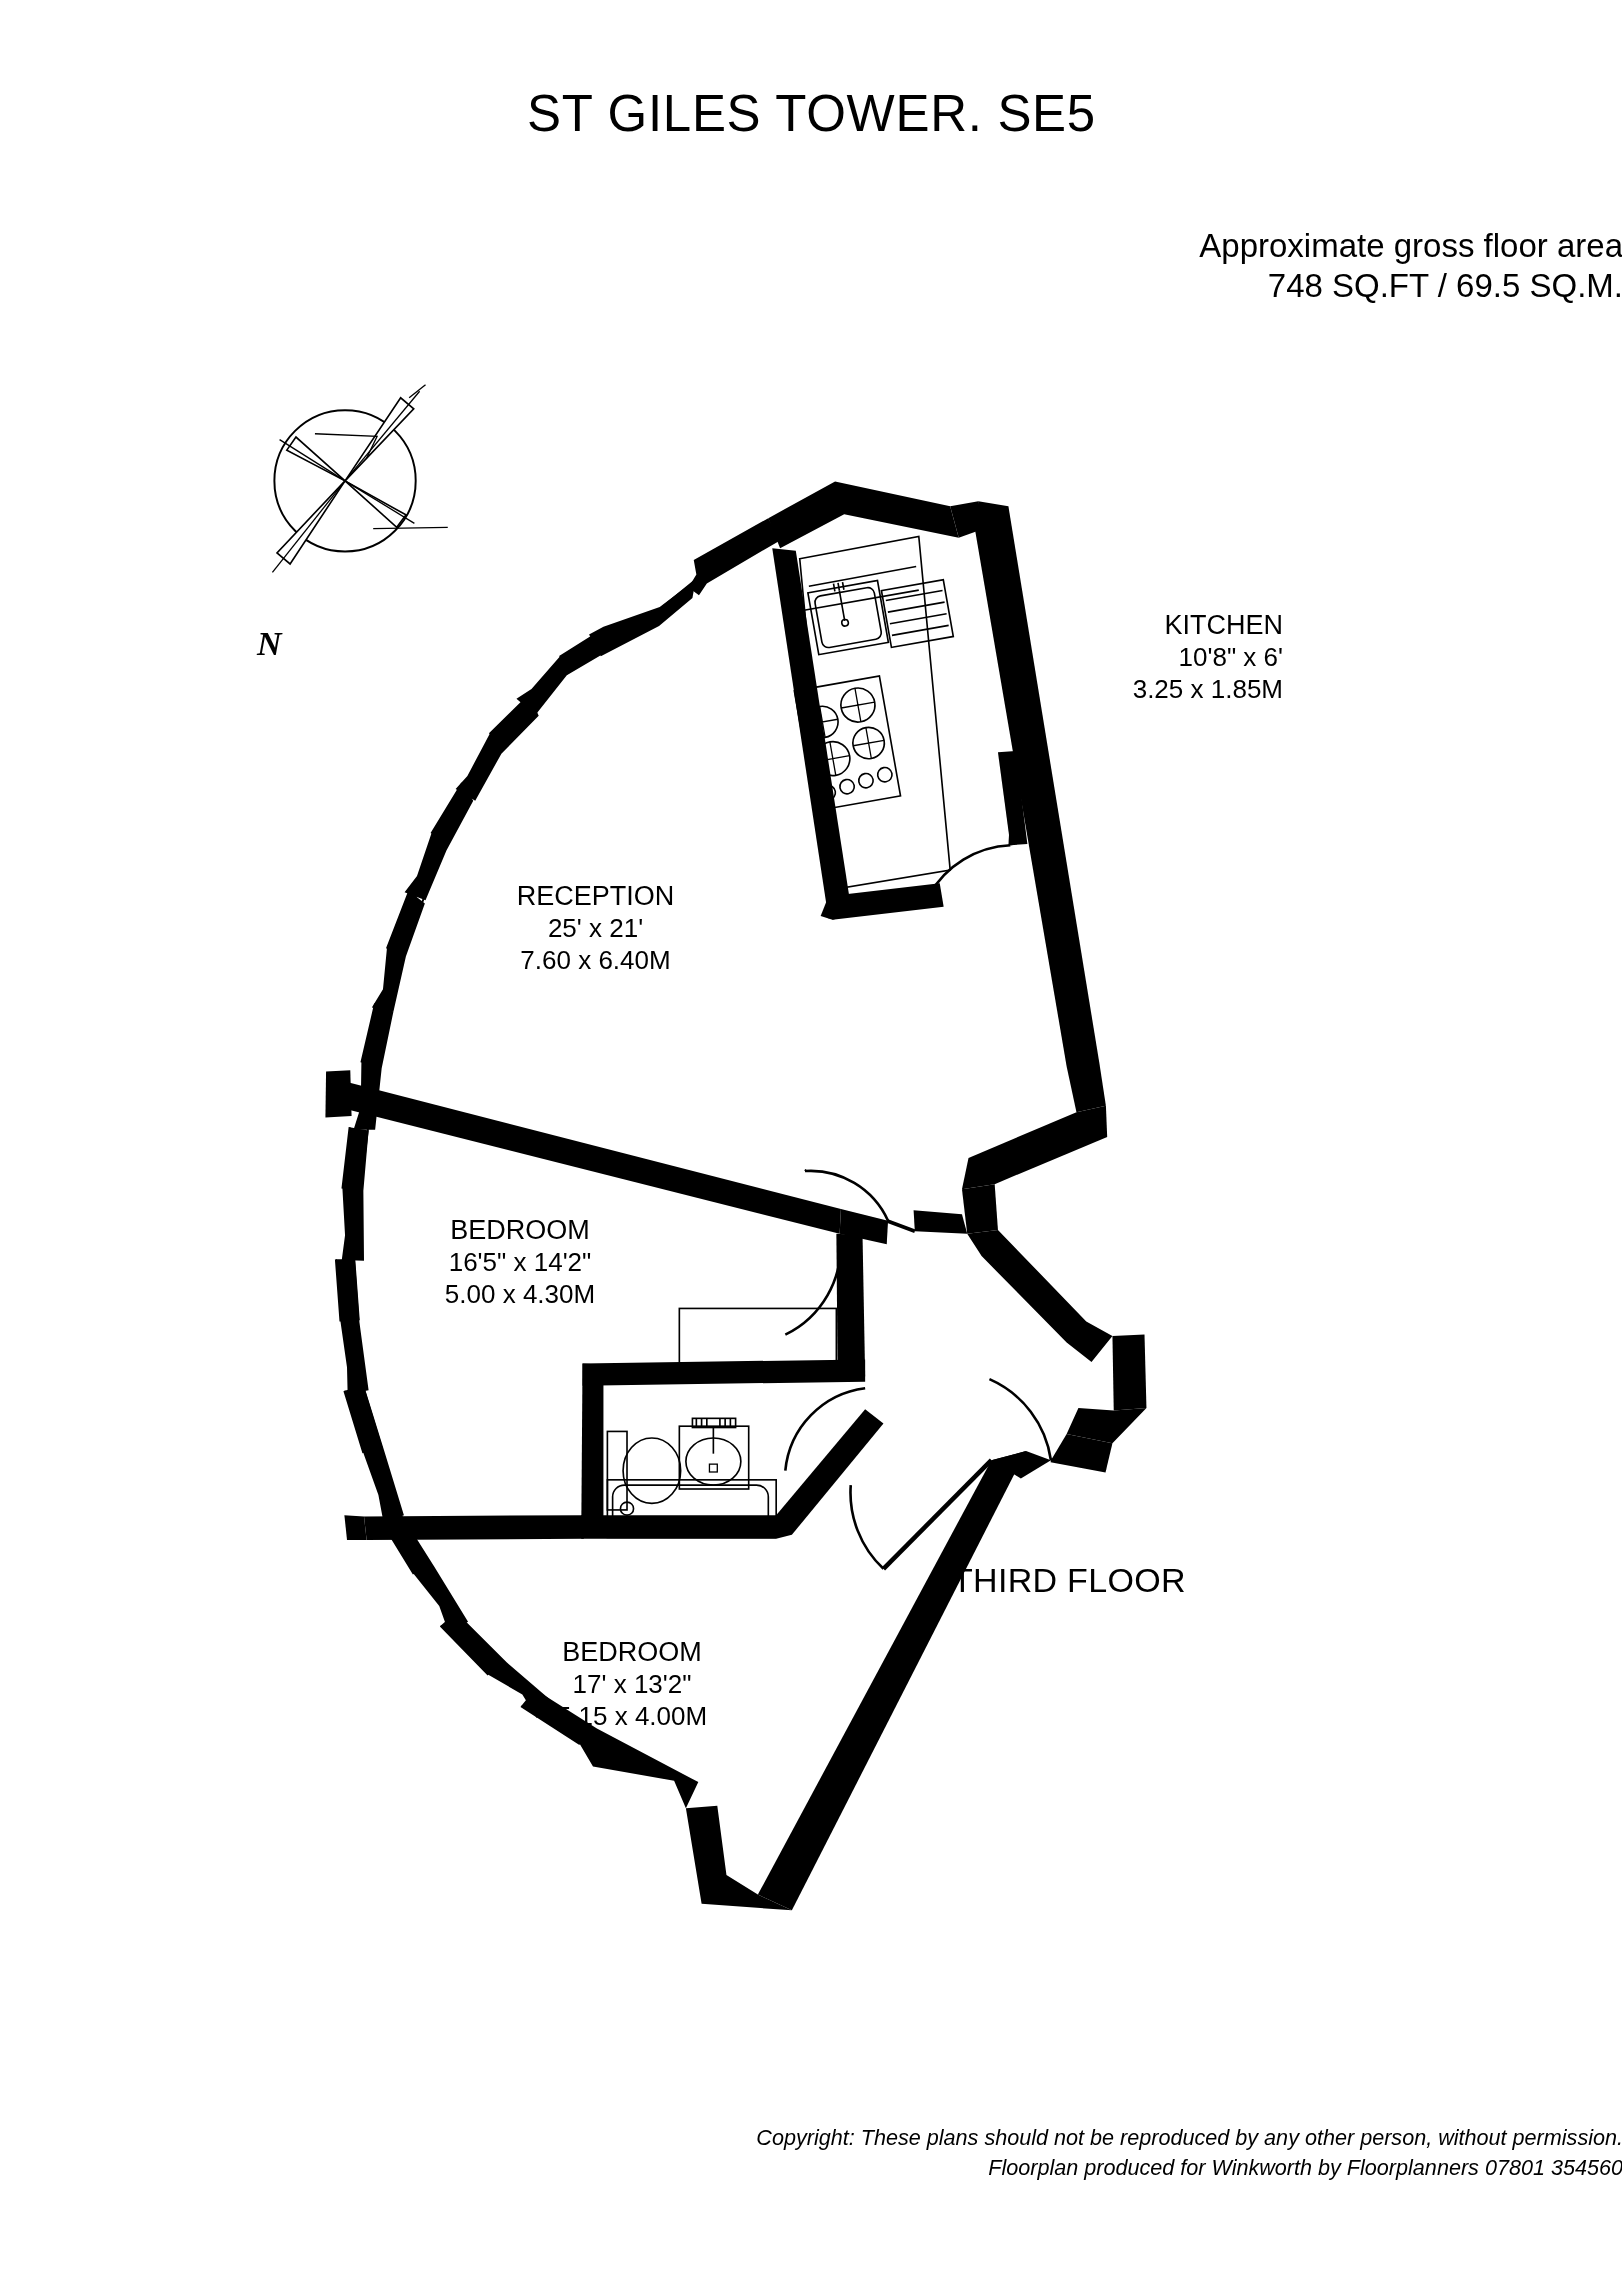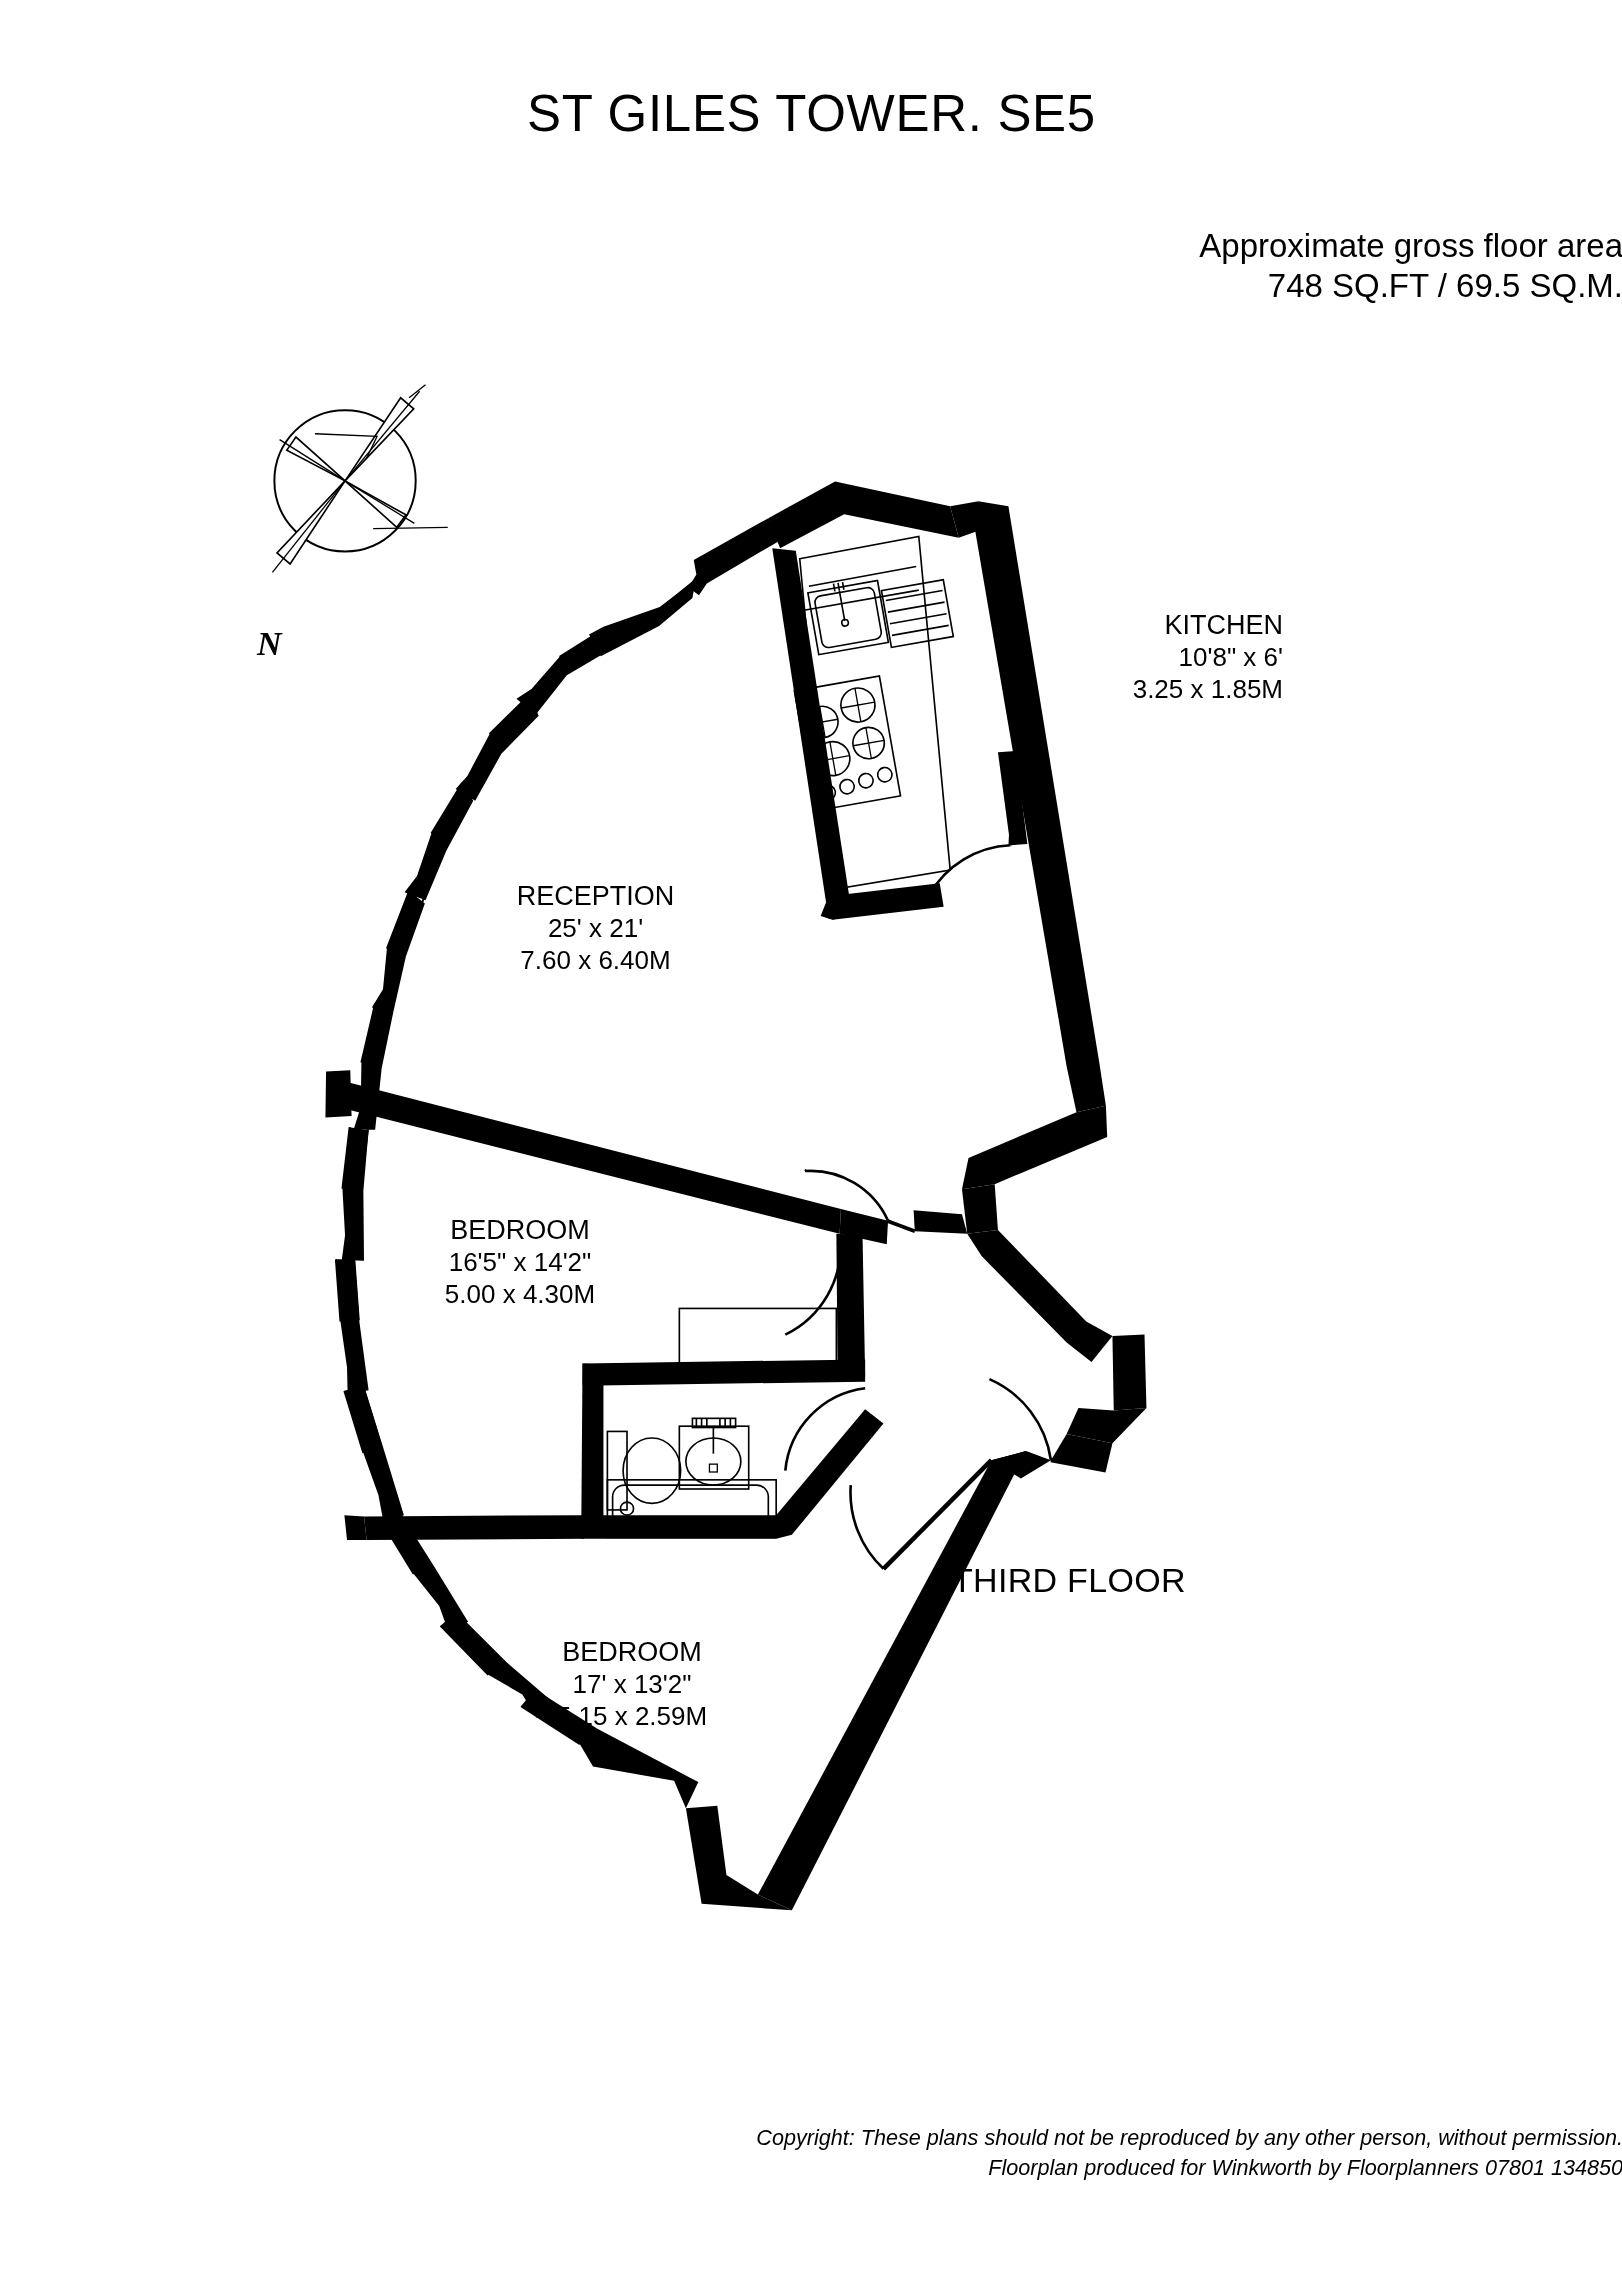--- a/index.html
+++ b/index.html
@@ -384,26 +384,26 @@
 
   <div class="lbl" id="bedroom1-label">
     <div class="nm">BEDROOM</div>
     <div class="dm">16'5" x 14'2"</div>
     <div class="dm">5.00 x 4.30M</div>
   </div>
 
   <div class="lbl" id="bedroom2-label">
     <div class="nm">BEDROOM</div>
     <div class="dm">17' x 13'2"</div>
-    <div class="dm">5.15 x 2.59M</div>
+    <div class="dm">5.15 x 4.00M</div>
   </div>
 
   <div id="floor-label">THIRD FLOOR</div>
 
   <div id="north-letter">N</div>
 
   <div class="footer">
     <div class="foot-line">Copyright: These plans should not be reproduced by any other person, without permission.</div>
-    <div class="foot-line">Floorplan produced for Winkworth by Floorplanners 07801 134850</div>
+    <div class="foot-line">Floorplan produced for Winkworth by Floorplanners 07801 354560</div>
   </div>
 
 </div>
 
 
 </body></html>

